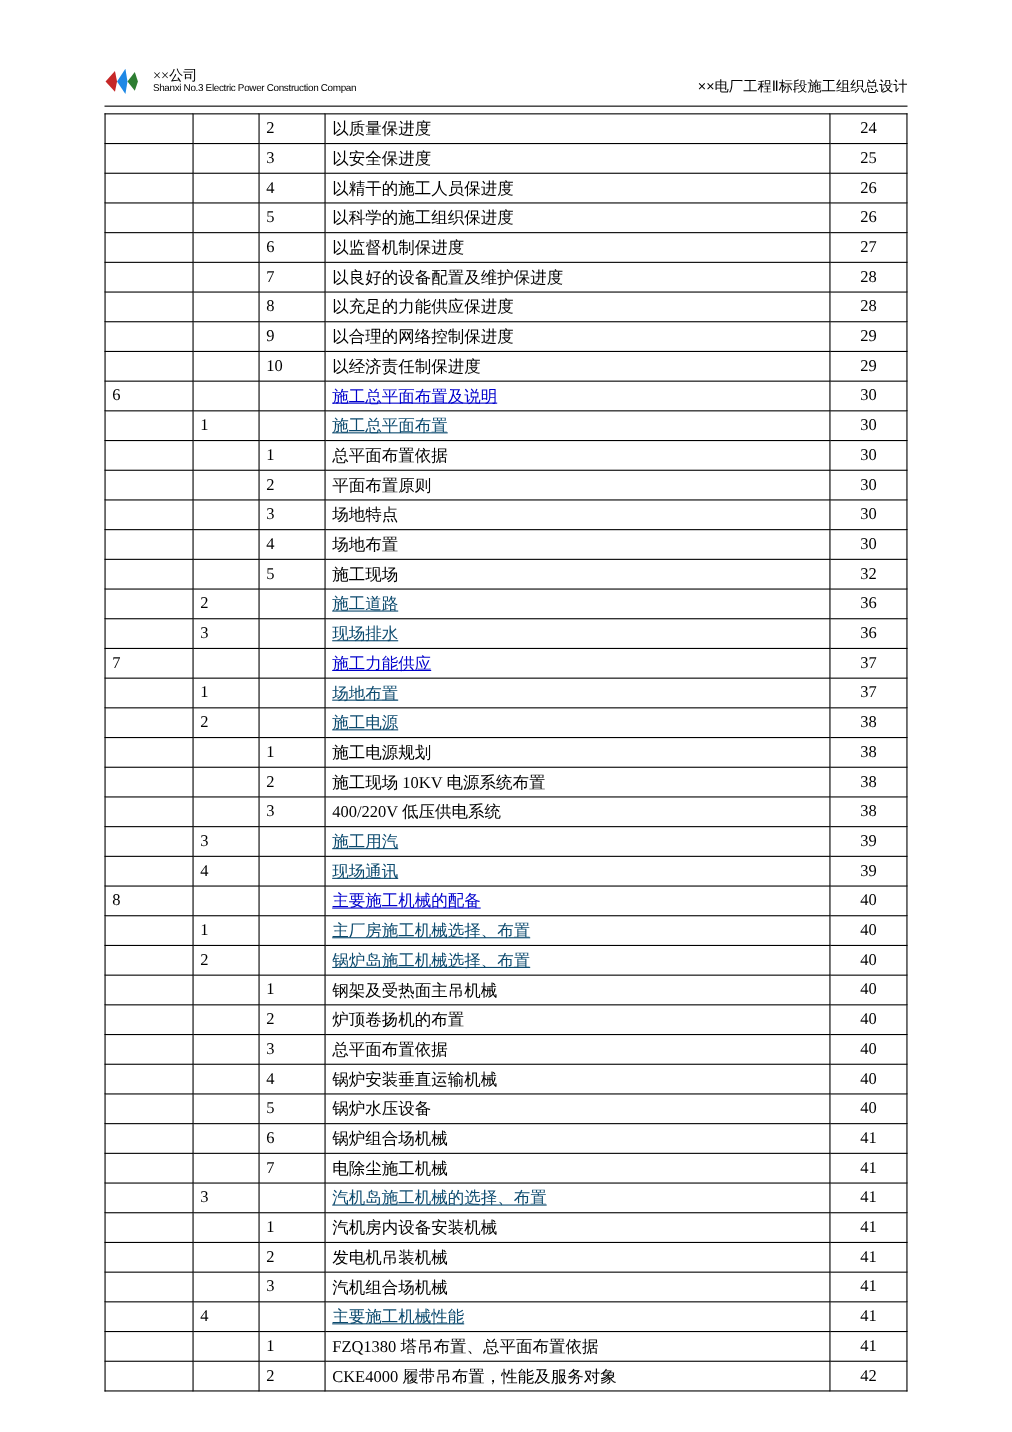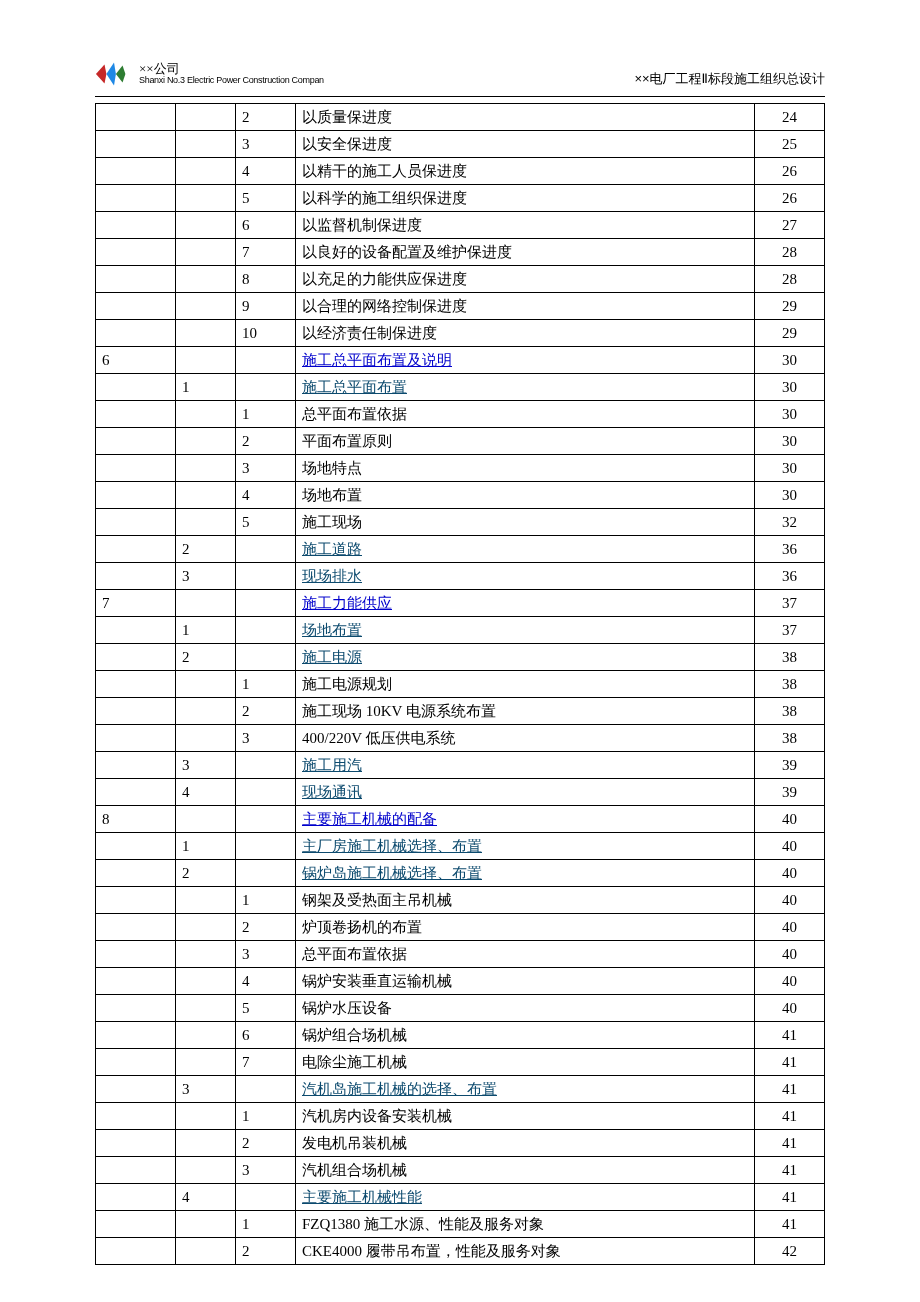--- a/index.html
+++ b/index.html
@@ -395,21 +395,21 @@
           <td class="num"></td>
           <td class="num">4</td>
           <td class="num"></td>
           <td><span class="link-l2">主要施工机械性能</span></td>
           <td class="page-num">41</td>
         </tr>
         <tr>
           <td class="num"></td>
           <td class="num"></td>
           <td class="num">1</td>
-          <td>FZQ1380 施工水源、性能及服务对象</td>
+          <td>FZQ1380 塔吊布置、总平面布置依据</td>
           <td class="page-num">41</td>
         </tr>
         <tr>
           <td class="num"></td>
           <td class="num"></td>
           <td class="num">2</td>
           <td>CKE4000 履带吊布置，性能及服务对象</td>
           <td class="page-num">42</td>
         </tr>
       </tbody>

